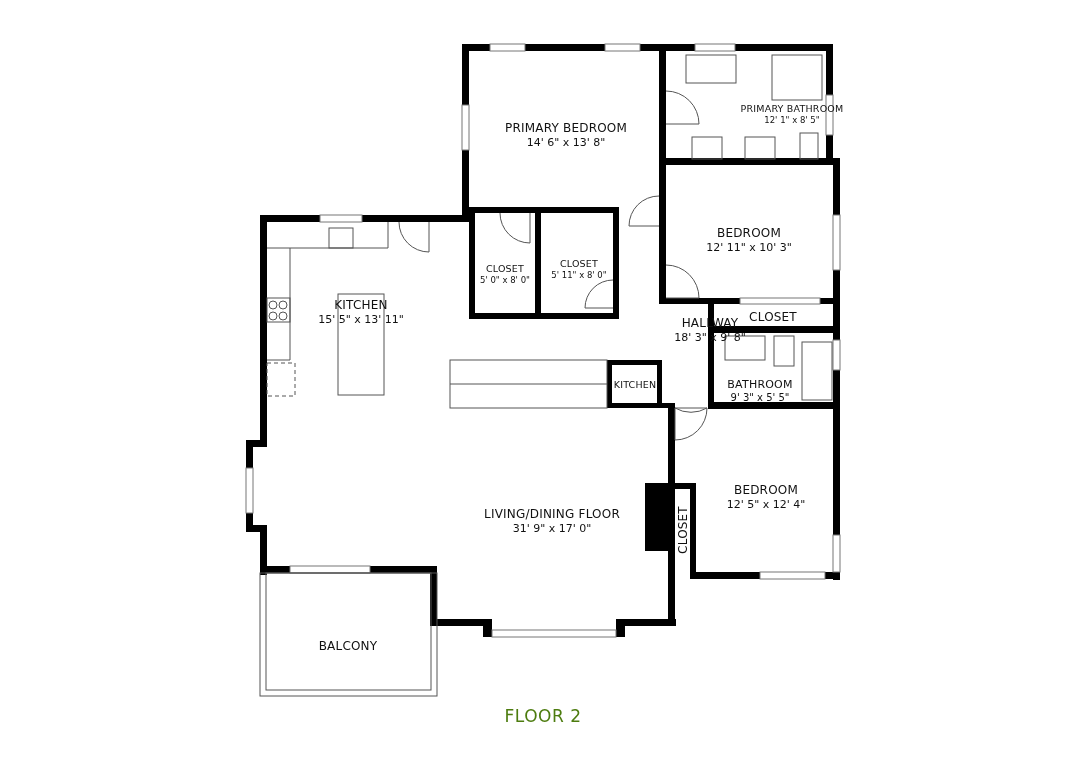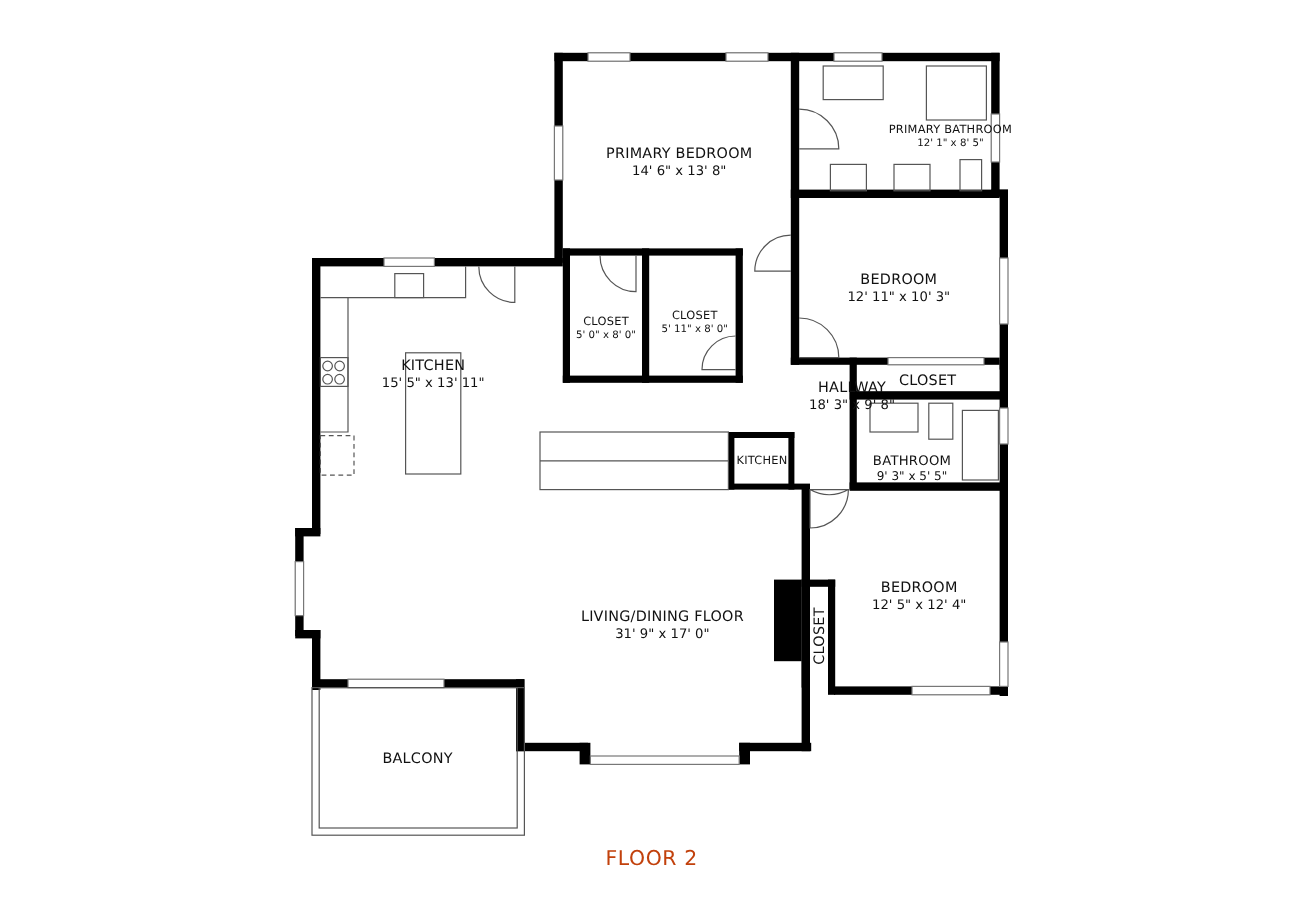--- a/index.html
+++ b/index.html
@@ -6,21 +6,21 @@
   body { width: 1086px; height: 768px; position: relative; overflow: hidden; font-family: "DejaVu Sans", sans-serif; }
   svg.plan { position: absolute; left: 0; top: 0; }
   .lbl { position: absolute; text-align: center; color: #111; line-height: 1.25; white-space: nowrap; transform: translate(-50%, -50%); }
   .lbl .n { display: block; font-size: 12px; letter-spacing: 0.2px; }
   .lbl .d { display: block; font-size: 11px; }
   .lbl.sm .n { font-size: 9.5px; }
   .lbl.sm .d { font-size: 8.5px; }
   .lbl.md .n { font-size: 11px; }
   .lbl.md .d { font-size: 10px; }
   .vert { transform: translate(-50%, -50%) rotate(-90deg); }
-  .floor-title { position: absolute; left: 543px; top: 716px; transform: translate(-50%, -50%); font-size: 17px; color: #c2410c; letter-spacing: 0.5px; }
+  .floor-title { position: absolute; left: 543px; top: 716px; transform: translate(-50%, -50%); font-size: 17px; color: #4d7c0f; letter-spacing: 0.5px; }
 </style>
 </head>
 <body>
 
 <svg class="plan" width="1086" height="768" viewBox="0 0 1086 768">
   <g fill="#000">
 
     <rect x="462" y="44" width="371" height="7"></rect>
 
     <rect x="462" y="44" width="7" height="175"></rect>
@@ -168,17 +168,17 @@
   <span class="n">BEDROOM</span>
   <span class="d">12' 5" x 12' 4"</span>
 </div>
 <div class="lbl vert" style="left:683px;top:530px;">
   <span class="n">CLOSET</span>
 </div>
 <div class="lbl" style="left:552px;top:521px;">
   <span class="n">LIVING/DINING FLOOR</span>
   <span class="d">31' 9" x 17' 0"</span>
 </div>
-<div class="lbl" style="left:348px;top:632px;">
+<div class="lbl" style="left:348px;top:646px;">
   <span class="n">BALCONY</span>
 </div>
 
 <div class="floor-title">FLOOR 2</div>
 
 </body></html>

